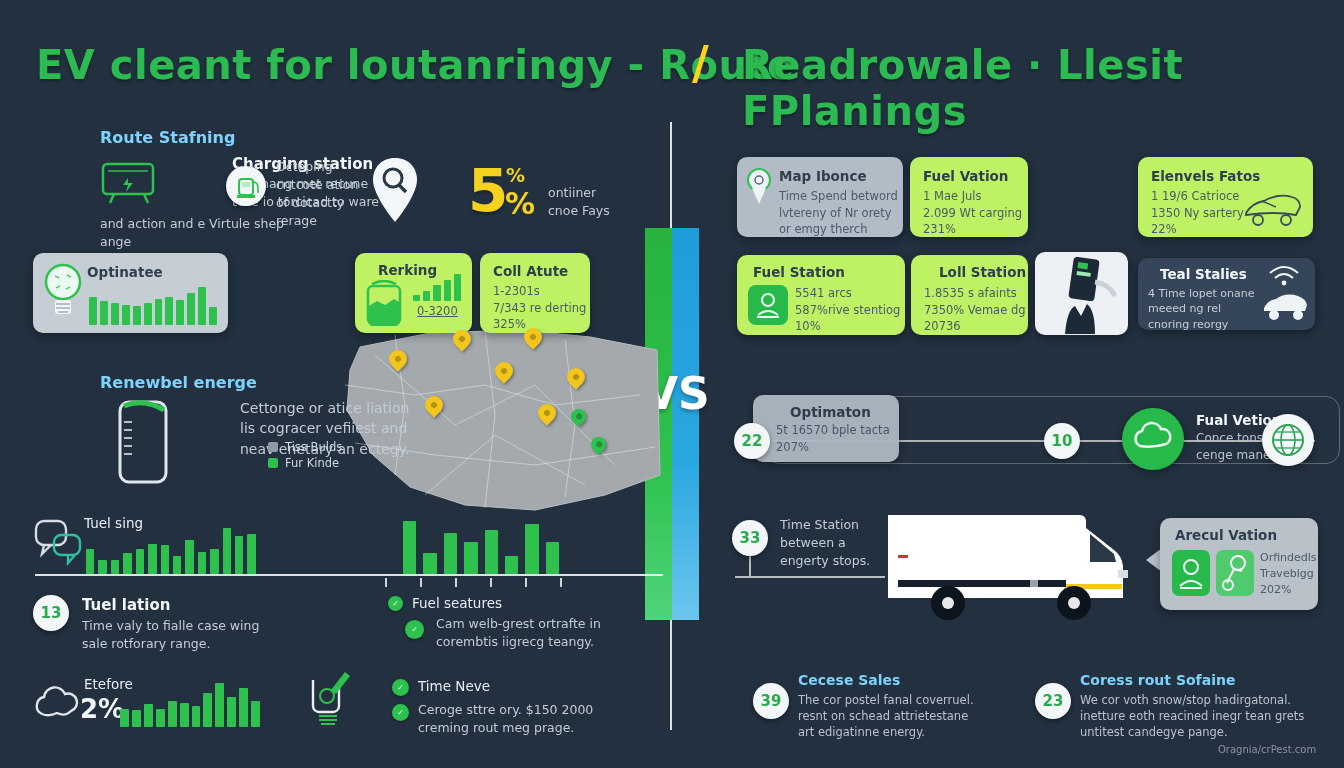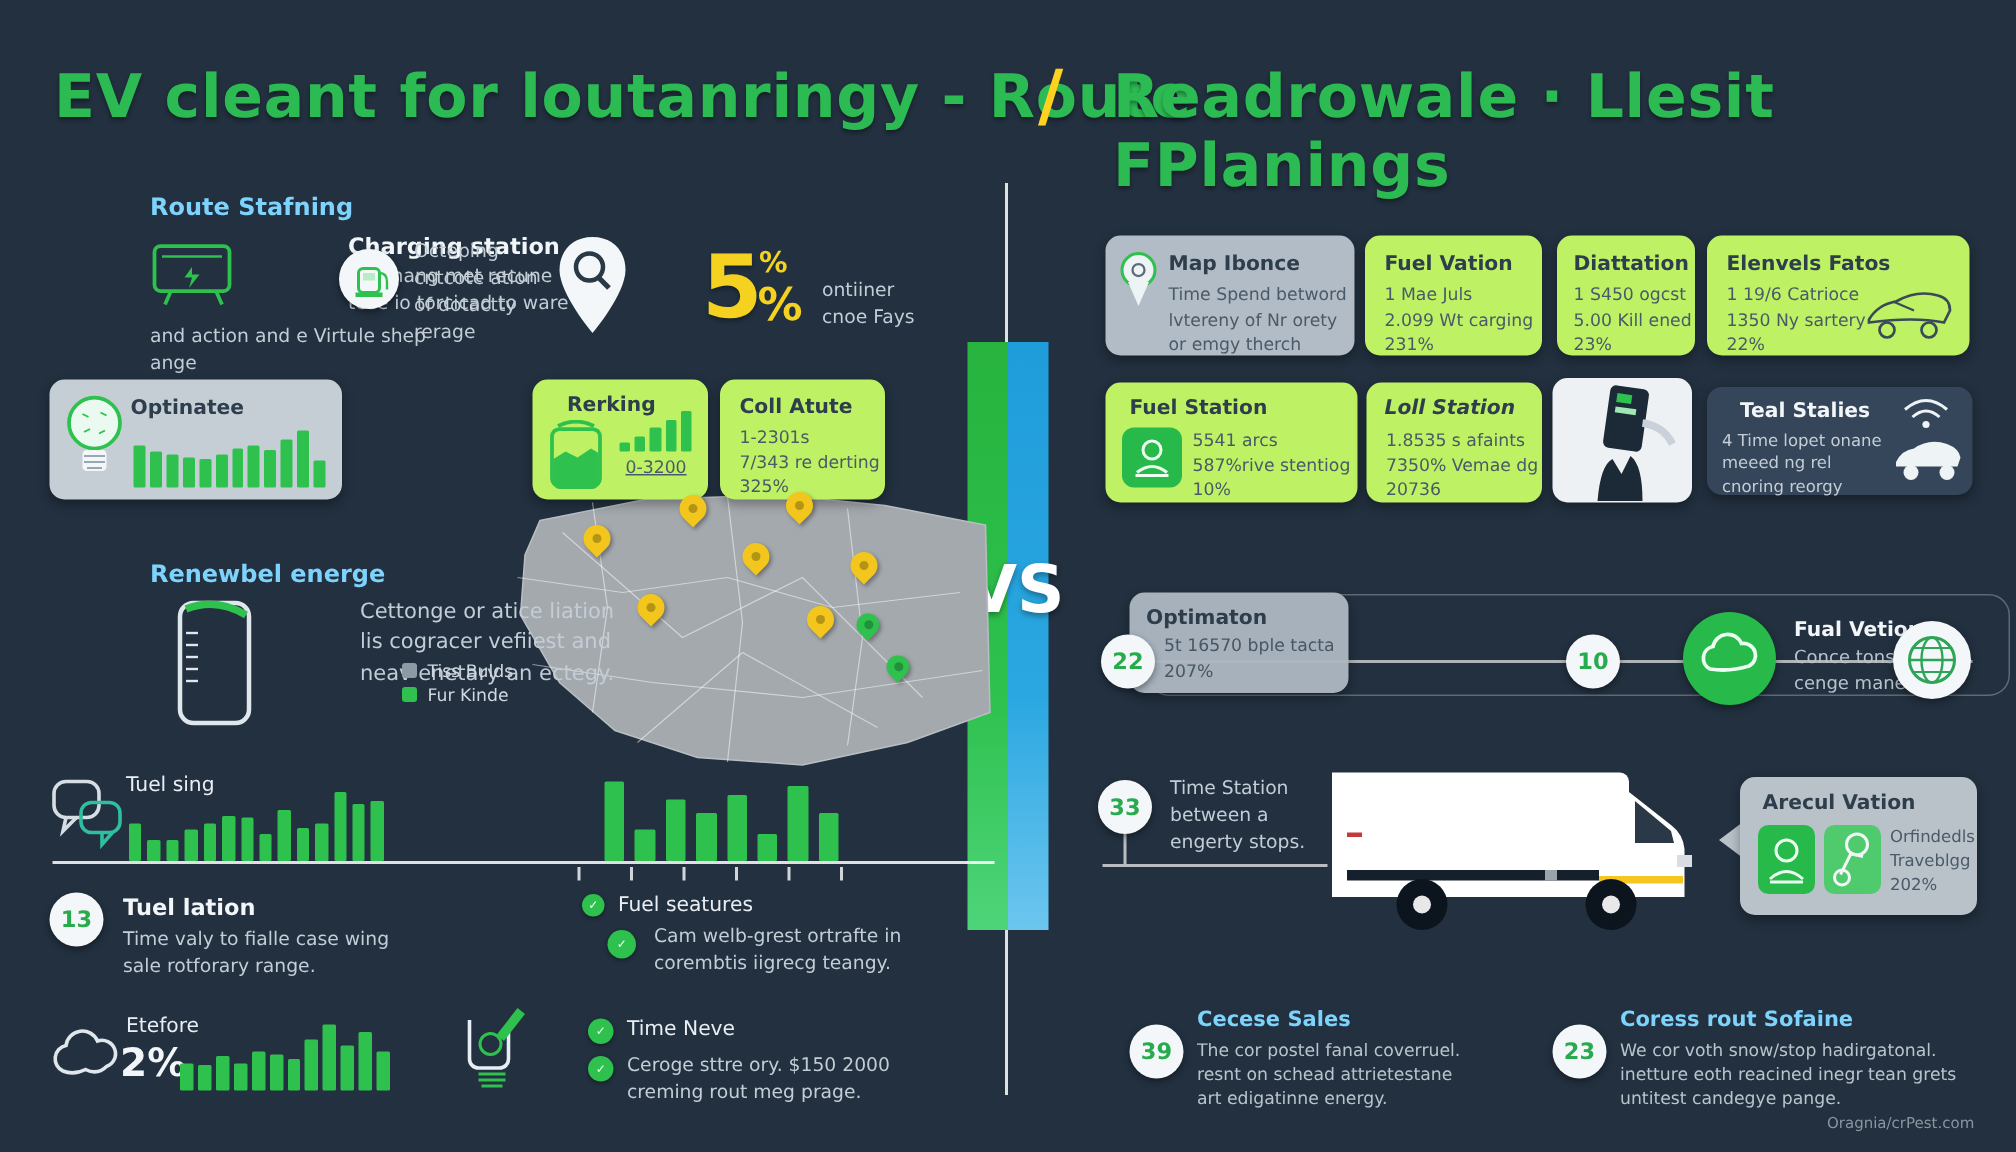--- a/index.html
+++ b/index.html
@@ -187,26 +187,20 @@
 or emgy therch</div>
   </div>
 
   <div class="card card-light" style="left:910px;top:157px;width:118px;height:80px;">
     <div class="abs card-title" style="left:13px;top:11px;">Fuel Vation</div>
     <div class="abs card-body pre" style="left:13px;top:31px;">1 Mae Juls
 2.099 Wt carging
 231%</div>
   </div>
 
-  <div class="card card-light" style="left:1038px;top:157px;width:92px;height:80px;">
-    <div class="abs card-title" style="left:11px;top:11px;">Diattation</div>
-    <div class="abs card-body pre" style="left:11px;top:31px;">1 S450 ogcst
-5.00 Kill ened
-23%</div>
-  </div>
 
   <div class="card card-light" style="left:1138px;top:157px;width:175px;height:80px;">
     <div class="abs card-title" style="left:13px;top:11px;">Elenvels Fatos</div>
     <div class="abs card-body pre" style="left:13px;top:31px;">1 19/6 Catrioce
 1350 Ny sartery
 22%</div>
     <svg class="abs" style="left:104px;top:30px;" width="62" height="42" viewBox="0 0 62 42">
       <path d="M4 26 q6 -10 18 -12 q14 -8 28 -4 q8 2 8 10 l-4 8 q-20 -4 -50 0 z" fill="none" stroke="#3a4a58" stroke-width="1.8"></path>
       <path d="M20 14 l14 6" stroke="#3a4a58" stroke-width="1.4"></path>
       <circle cx="16" cy="33" r="5" fill="none" stroke="#3a4a58" stroke-width="1.8"></circle>
@@ -222,21 +216,21 @@
         <path d="M10 30 q10 -8 20 0" fill="none" stroke="#eafff0" stroke-width="2"></path>
         <line x1="9" y1="32" x2="31" y2="32" stroke="#eafff0" stroke-width="2"></line>
       </svg>
     </div>
     <div class="abs card-body pre" style="left:58px;top:30px;">5541 arcs
 587%rive stentiog
 10%</div>
   </div>
 
   <div class="card card-light" style="left:911px;top:255px;width:117px;height:80px;">
-    <div class="abs card-title" style="left:12px;top:9px;font-style:italic;">Loll Station</div>
+    <div class="abs card-title" style="left:28px;top:9px;">Loll Station</div>
     <div class="abs card-body pre" style="left:13px;top:30px;">1.8535 s afaints
 7350% Vemae dg
 20736</div>
   </div>
 
   <div class="card" style="left:1035px;top:252px;width:93px;height:83px;background:#eef1f4;">
     <svg width="93" height="83" viewBox="0 0 93 83">
       <rect x="36" y="6" width="26" height="42" rx="4" fill="#1c2936" transform="rotate(8 49 27)"></rect>
       <rect x="41" y="11" width="10" height="6" fill="#2ec14e" transform="rotate(8 49 27)"></rect>
       <rect x="41" y="20" width="14" height="4" fill="#9fe8b4" transform="rotate(8 49 27)"></rect>
@@ -283,21 +277,21 @@
     <span>Tiss Bulds</span>
   </div>
   <div class="abs legend-row" style="left:268px;top:456px;">
     <span class="swatch swatch-green"></span>
     <span>Fur Kinde</span>
   </div>
 
   <div class="abs" style="left:765px;top:396px;width:573px;height:66px;border:1.5px solid rgba(255,255,255,.28);border-radius:14px;"></div>
   <div class="abs hline" style="left:770px;top:440px;width:545px;opacity:.75;"></div>
   <div class="card" style="left:753px;top:395px;width:146px;height:67px;background:#aeb8c2;opacity:.95;">
-    <div class="abs card-title" style="left:11px;top:9px;">Optimaton</div>
+    <div class="abs card-title" style="left:37px;top:9px;">Optimaton</div>
     <div class="abs card-body pre" style="left:23px;top:27px;">5t 16570 bple tacta
 207%</div>
   </div>
   <div class="abs numcircle" style="left:734px;top:423px;">22</div>
   <div class="abs numcircle" style="left:1044px;top:423px;">10</div>
   <div class="abs" style="left:1122px;top:408px;width:62px;height:62px;border-radius:50%;background:#27b94a;box-shadow:0 2px 6px rgba(0,0,0,.4);">
     <svg width="62" height="62" viewBox="0 0 62 62">
       <path d="M18 38 a8 8 0 0 1 2 -15 a10 10 0 0 1 19 -2 a8 8 0 0 1 5 15 q-13 4 -26 2 z" fill="none" stroke="#eafff0" stroke-width="2.5"></path>
     </svg>
   </div>

